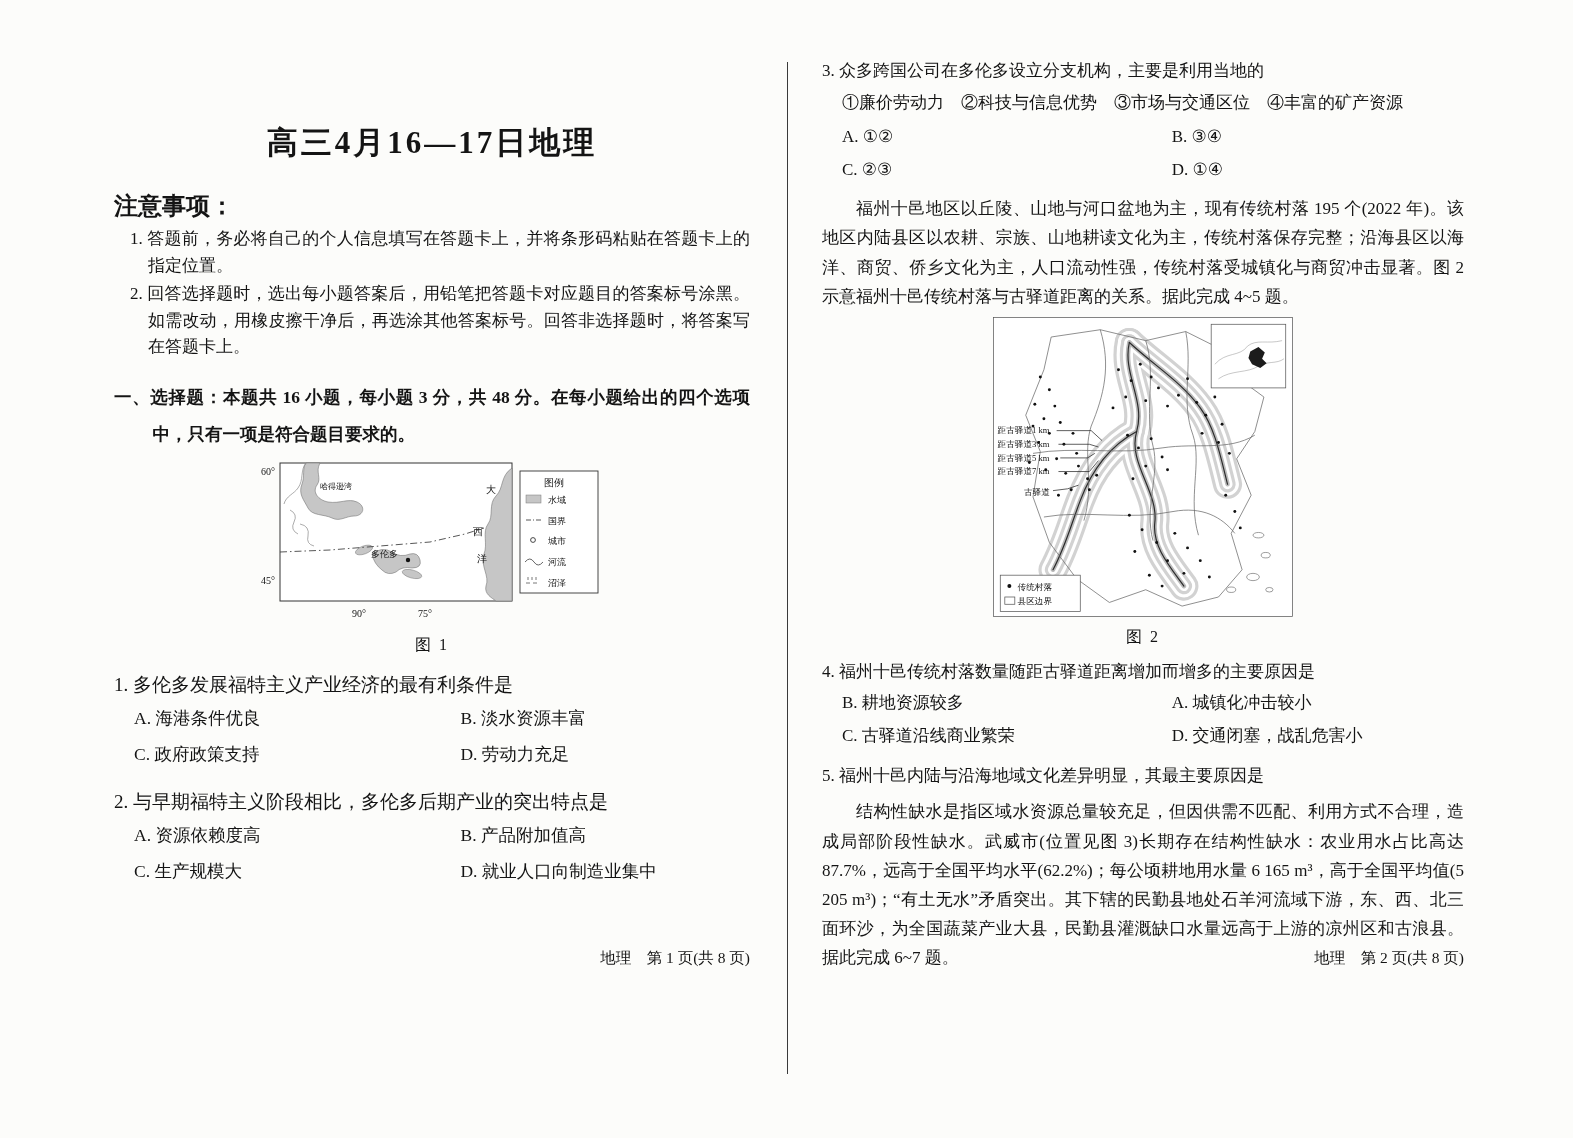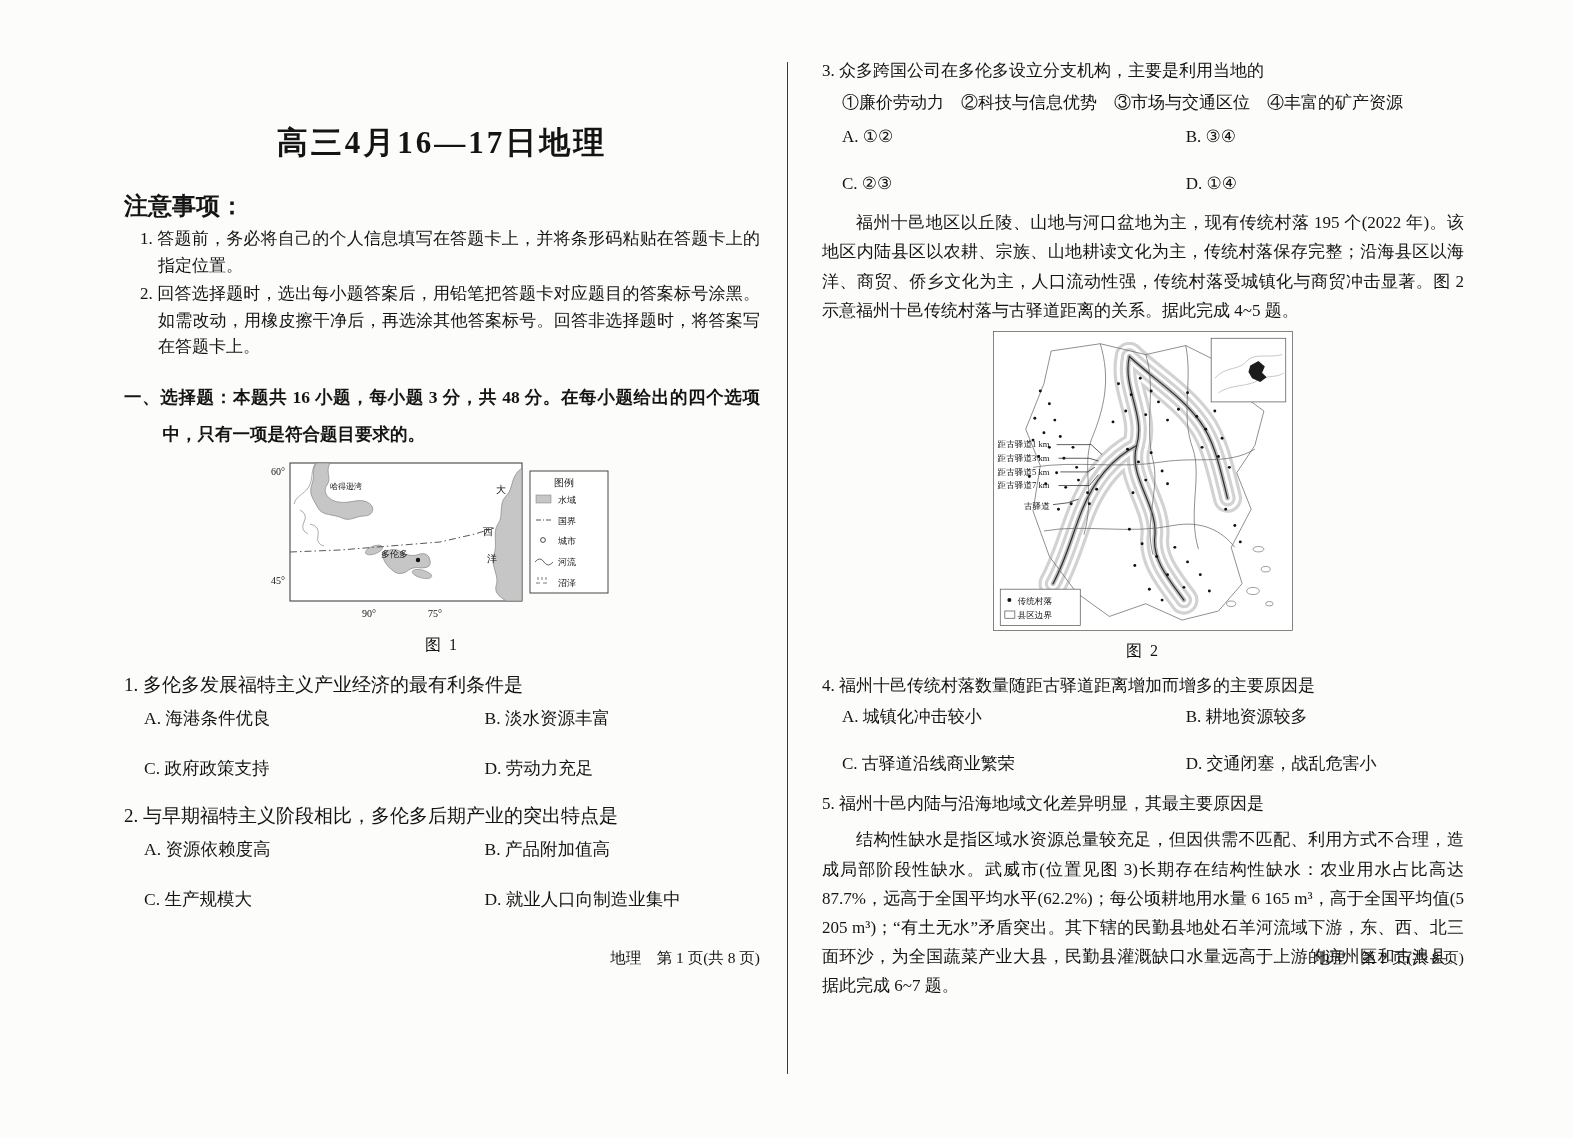--- a/index.html
+++ b/index.html
@@ -11,21 +11,21 @@
   }
   .sheet {
     position: relative; width: 1573px; height: 1138px;
     background: #fcfcfa; color: #141414; overflow: hidden;
   }
   .divider {
     position: absolute; left: 787px; top: 62px; height: 1012px;
     width: 1px; background: #3a3a3a;
   }
   .page { position: absolute; top: 0; height: 1042px; }
-  .page-left  { left: 124px; width: 636px; }
+  .page-left  { left: 114px; width: 636px; }
   .page-right { left: 822px; width: 642px; padding-top: 58px; }
 
   .title {
     margin: 122px 0 26px; text-align: center;
     font-size: 31px; font-weight: 700; letter-spacing: 3px;
   }
   .notice-head { font-size: 24px; font-weight: 700; margin: 20px 0 4px; }
   .notice-item {
     font-size: 17px; line-height: 1.56; text-align: justify;
     margin: 2px 0 2px 16px; padding-left: 18px; text-indent: -18px;
@@ -42,21 +42,21 @@
     font-size: 17px; line-height: 1.72; text-indent: 2em;
     text-align: justify; margin: 8px 0 0;
   }
   .figure { margin: 6px auto 0; text-align: center; }
   .figure figcaption { font-size: 16px; margin-top: 6px; letter-spacing: 2px; }
   .stem { font-size: 19px; line-height: 1.55; margin: 14px 0 0; }
   .page-right .stem { font-size: 17px; margin-top: 11px; }
   .sub-items { font-size: 17px; line-height: 1.95; margin: 2px 0 0; padding-left: 20px; }
   .opts {
     display: grid; grid-template-columns: 53% 47%;
-    padding-left: 20px; margin-top: 2px; gap: 14px;
+    padding-left: 20px; margin-top: 2px;
   }
   .opt { font-size: 17.5px; line-height: 2.05; }
   .page-right .opt { font-size: 17px; line-height: 1.9; }
   .page-footer {
     position: absolute; left: 0; right: 0; bottom: 58px;
     text-align: right; font-size: 15.5px;
   }
   svg text { fill: #141414; }
 </style>
 </head>
@@ -320,22 +320,22 @@
           <rect x="13" y="308" width="11" height="8" fill="none" stroke="#555" stroke-width="0.8"></rect>
           <text x="27" y="316" font-size="9.5">县区边界</text>
         </g>
       </svg>
       <figcaption>图 2</figcaption>
     </figure>
 
     <div>
       <p class="stem">4. 福州十邑传统村落数量随距古驿道距离增加而增多的主要原因是</p>
       <div class="opts">
+        <span class="opt">B. 耕地资源较多</span>
         <span class="opt">A. 城镇化冲击较小</span>
-        <span class="opt">B. 耕地资源较多</span>
         <span class="opt">C. 古驿道沿线商业繁荣</span>
         <span class="opt">D. 交通闭塞，战乱危害小</span>
       </div>
     </div>
 
     <div>
       <p class="stem">5. 福州十邑内陆与沿海地域文化差异明显，其最主要原因是</p>
     </div>
 
     <p class="passage-tight">结构性缺水是指区域水资源总量较充足，但因供需不匹配、利用方式不合理，造成局部阶段性缺水。武威市(位置见图 3)长期存在结构性缺水：农业用水占比高达 87.7%，远高于全国平均水平(62.2%)；每公顷耕地用水量 6 165 m³，高于全国平均值(5 205 m³)；“有土无水”矛盾突出。其下辖的民勤县地处石羊河流域下游，东、西、北三面环沙，为全国蔬菜产业大县，民勤县灌溉缺口水量远高于上游的凉州区和古浪县。据此完成 6~7 题。</p>

